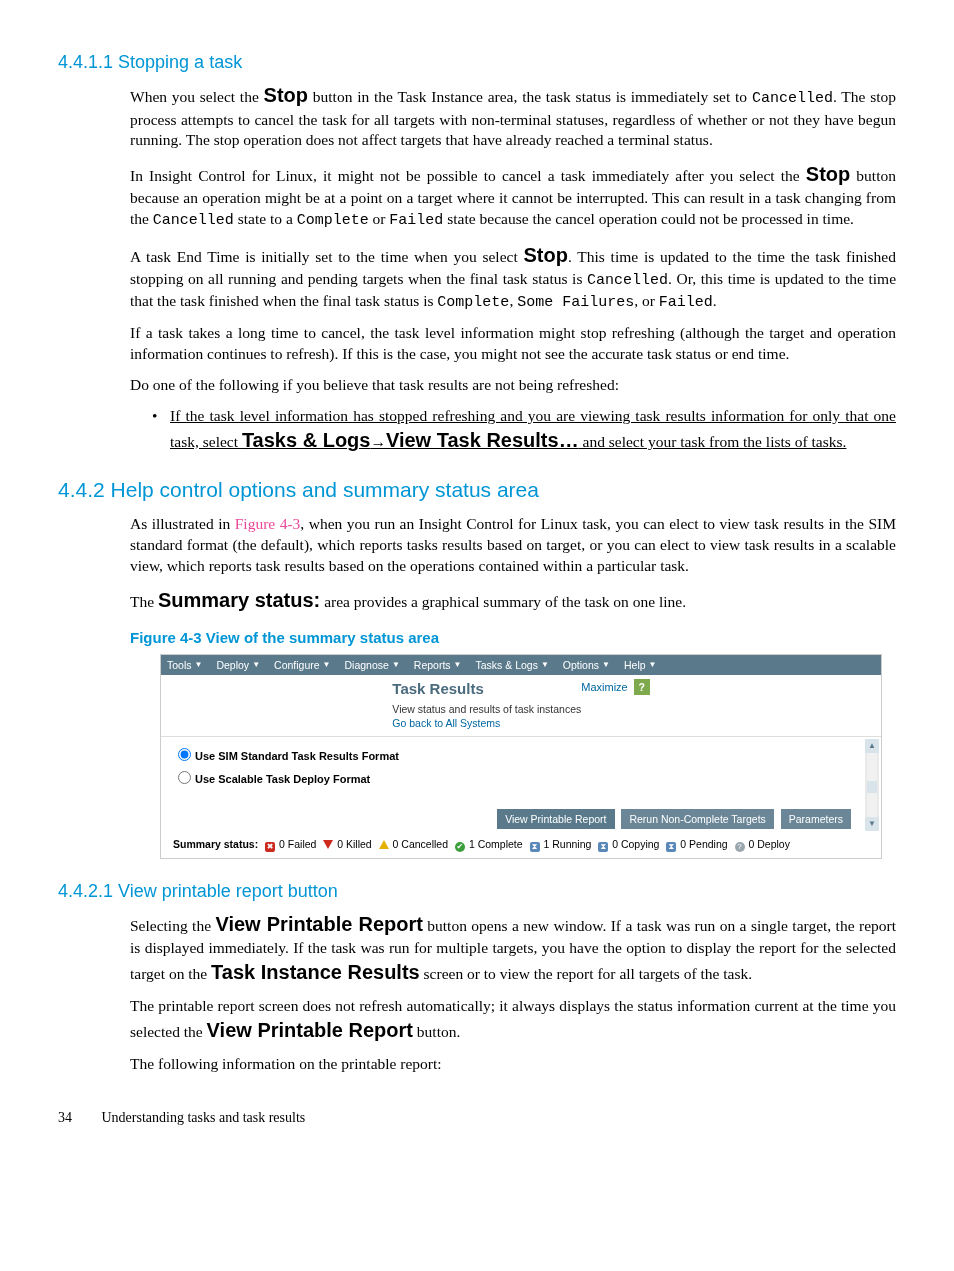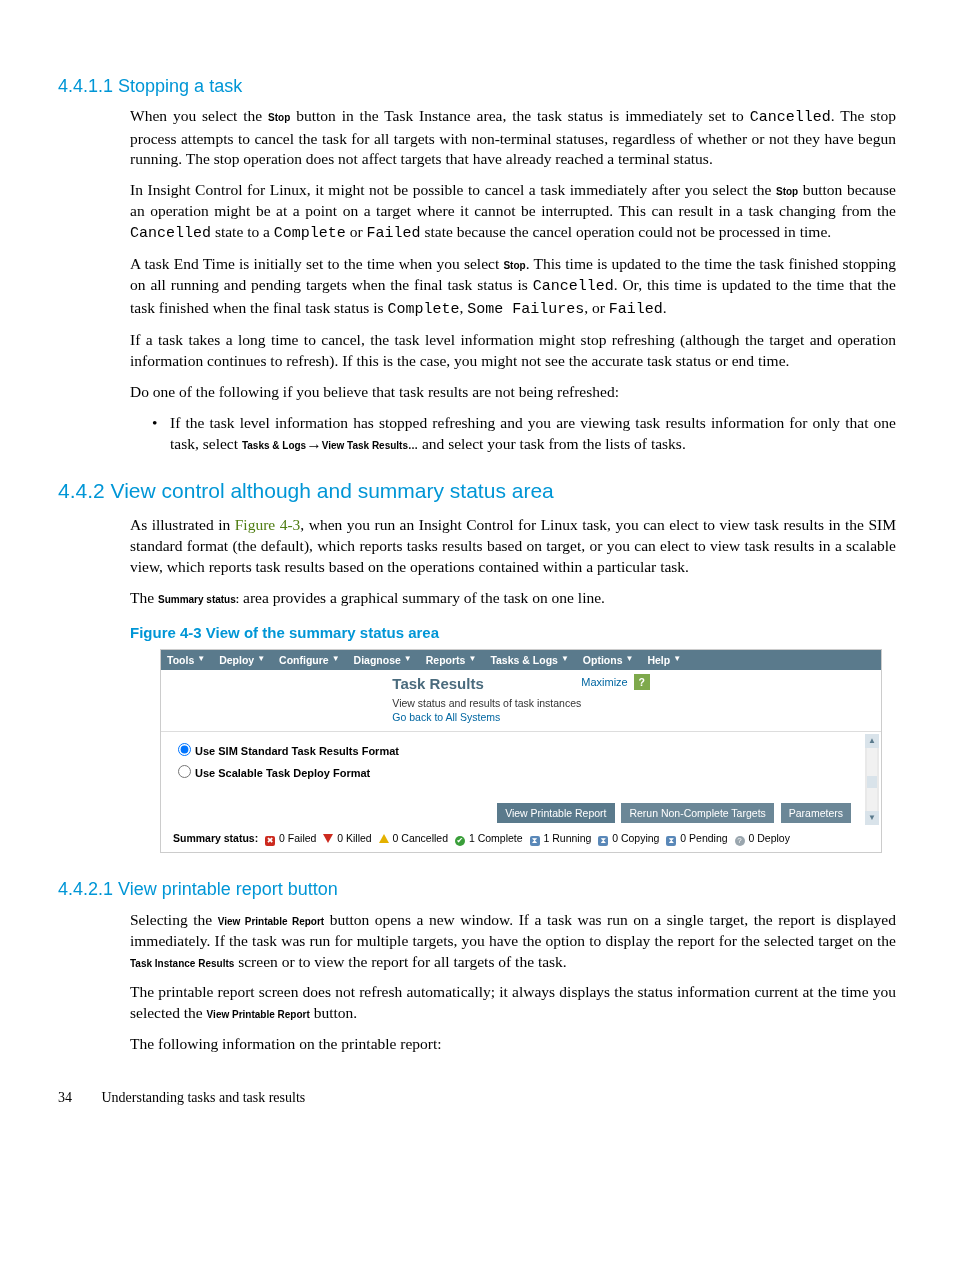--- a/index.html
+++ b/index.html
@@ -10,57 +10,57 @@
     margin: 0;
     padding: 50px 58px 40px 58px;
     width: 954px;
     box-sizing: border-box;
   }
   .h4 {
     font-family: Arial, Helvetica, sans-serif;
     color: #0096d6;
     font-size: 18px;
     font-weight: 400;
-    margin: 24px 0 8px 0;
+    margin: 0 0 8px 0;
   }
   .h3 {
     font-family: Arial, Helvetica, sans-serif;
     color: #0096d6;
     font-size: 21px;
     font-weight: 400;
     margin: 22px 0 10px 0;
   }
   .body-block {
     margin-left: 72px;
   }
   p { margin: 6px 0 10px 0; text-align: justify;}
-  .bold { font-weight: 700; font-family: Arial, Helvetica, sans-serif; font-size: 10px;}
+  .bold { font-weight: 700; font-family: Arial, Helvetica, sans-serif; font-size: 20px;}
   .code { font-family: 'Courier New', monospace; font-size: 15px;}
-  ul.bullets { list-style: none; padding-left: 22px; margin: 4px 0 10px 0;}
+  ul.bullets { list-style: none; padding-left: 22px; margin: 4px 0 10px 0; text-decoration: underline;}
   ul.bullets > li { position: relative; padding-left: 18px; margin-bottom: 8px; text-align: justify;}
   ul.bullets > li::before { content: "•"; position: absolute; left: 0; top: 0; }
-  .xref { color: #4d7c0f; }
+  .xref { color: #ec4899; }
   .fig-caption {
     font-family: Arial, Helvetica, sans-serif;
     color: #0096d6;
     font-size: 15px;
     font-weight: 700;
     margin: 14px 0 6px 0;
   }
 
   
   .figure-wrap { margin: 0 0 20px 30px; }
   .fig {
     width: 720px; border: 1px solid #ccc; font-family: Arial, Helvetica, sans-serif;
     font-size: 10.5px; background:#fff;
   }
   .menubar {
     background:#5a7a8c; color:#fff; display:flex; padding:3px 6px; gap:14px;
   }
-  .menubar span { display:inline-flex; align-items:center; gap:3px;font-weight:bold; }
+  .menubar span { display:inline-flex; align-items:center; gap:3px; }
   .dd { font-size:8px; }
   .tr-head { padding:4px 8px 6px 8px; border-bottom:1px solid #ddd; display:flex; justify-content:center; align-items:flex-start;}
   .tr-title { color:#4a6b7d; font-size:15px; font-weight:700; margin:0 0 2px 0;}
   .max-link { color:#0066a1; font-size:11px; }
   .help-ico { display:inline-block; width:16px; height:16px; background:#7ea94c; color:#fff; text-align:center; line-height:16px; font-weight:700; margin-left:3px;}
   .sub { font-size:10.5px; color:#333; }
   .sub a { color:#0066a1; text-decoration:none;}
   .tr-body { padding:8px 12px 4px 12px; position:relative; min-height:72px; display:flex; flex-direction:column;}
   .radios label { display:block; font-weight:700; font-size:11px; margin-bottom:4px; }
   .radios input { margin-right:4px; vertical-align:-1px;}
@@ -103,21 +103,21 @@
   <p>If a task takes a long time to cancel, the task level information might stop refreshing (although the target and operation information continues to refresh). If this is the case, you might not see the accurate task status or end time.</p>
   <p>Do one of the following if you believe that task results are not being refreshed:</p>
   <ul class="bullets">
     <li>
       <span>If the task level information has stopped refreshing and you are viewing task results information for only that one task, select </span><span class="bold">Tasks &amp; Logs</span><span>→</span><span class="bold">View Task Results…</span><span> and select your task from the lists of tasks.</span>
     </li>
   </ul>
 </div>
 
 <div class="h3">
-  <span>4.4.2</span> <span>View control although and summary status area</span>
+  <span>4.4.2</span> <span>Help control options and summary status area</span>
 </div>
 <div class="body-block">
   <p>
     <span>As illustrated in </span><span class="xref">Figure 4-3</span><span>, when you run an Insight Control for Linux task, you can elect to view task results in the SIM standard format (the default), which reports tasks results based on target, or you can elect to view task results in a scalable view, which reports task results based on the operations contained within a particular task.</span>
   </p>
   <p>
     <span>The </span><span class="bold">Summary status:</span><span> area provides a graphical summary of the task on one line.</span>
   </p>
 
   <div class="fig-caption">Figure 4-3 View of the summary status area</div>

